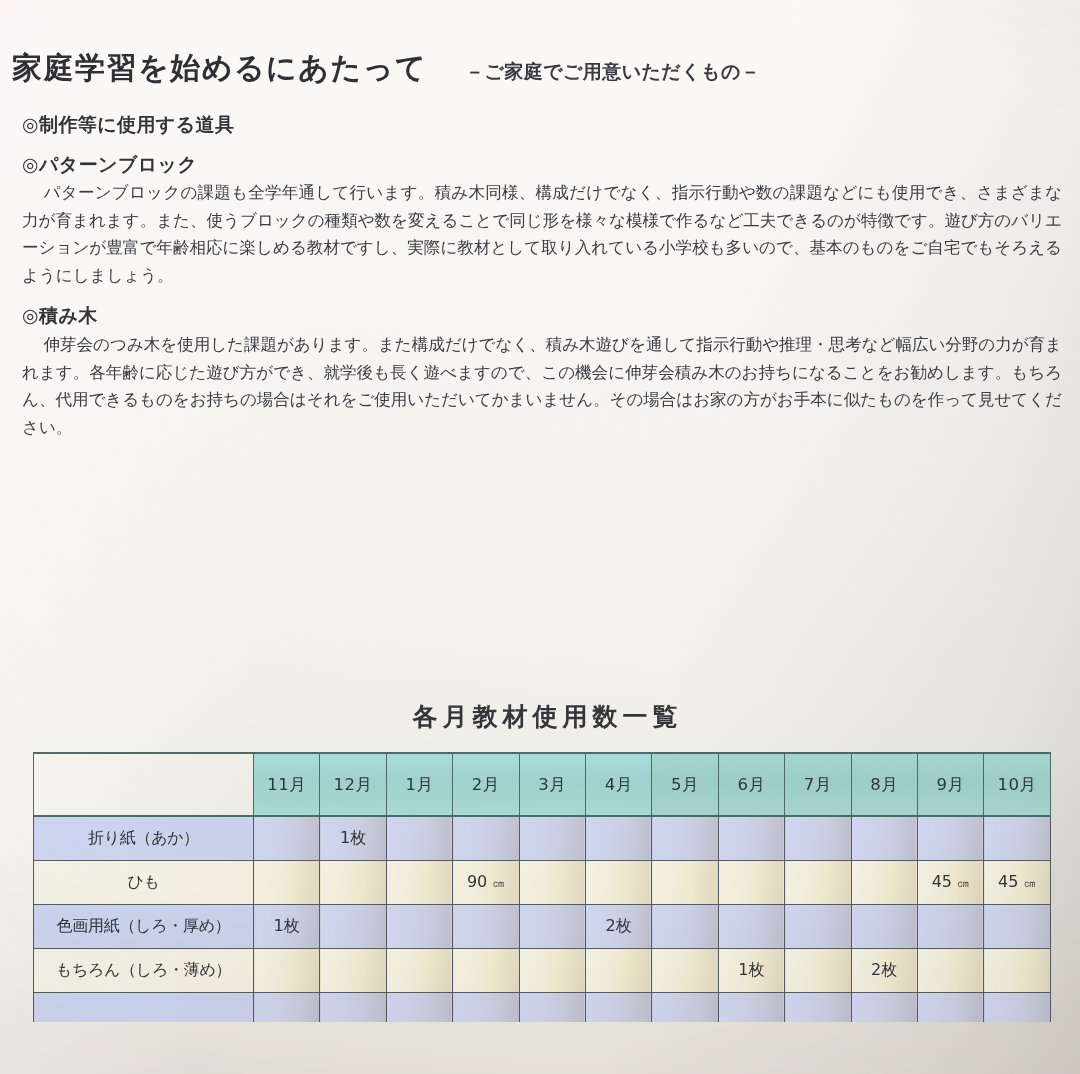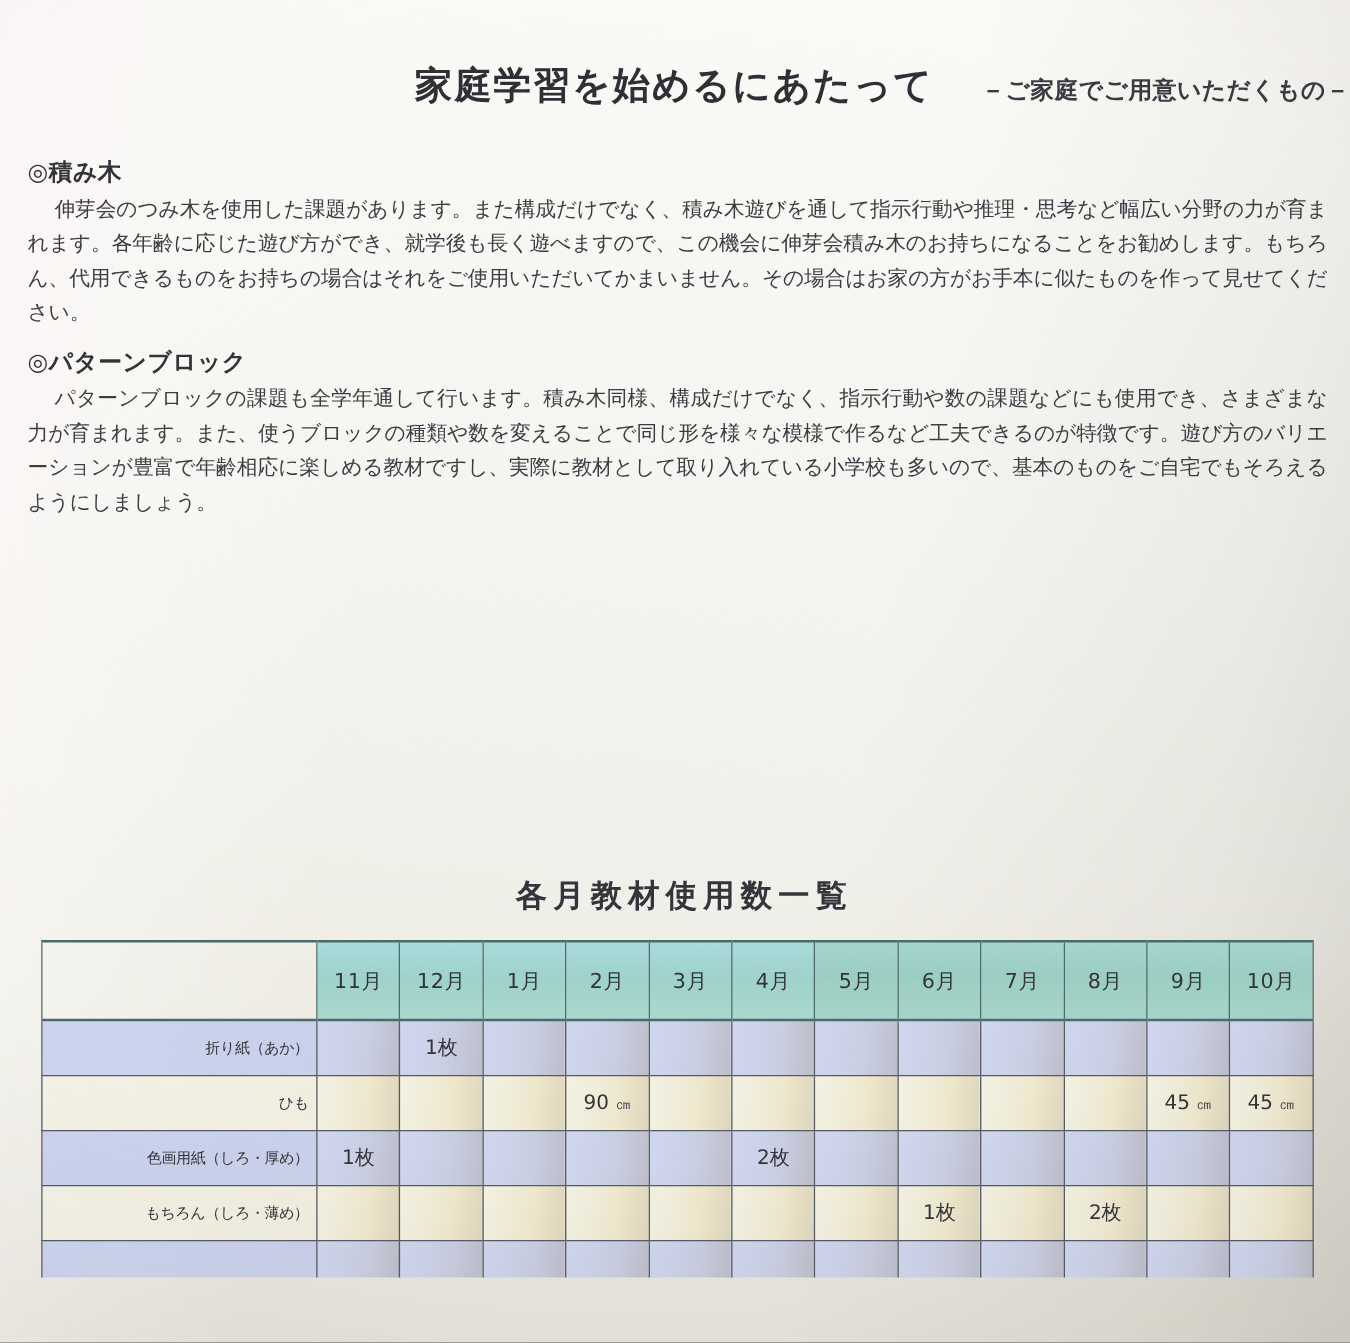--- a/index.html
+++ b/index.html
@@ -45,21 +45,21 @@
     mix-blend-mode: multiply;
     opacity: .85;
   }
 
   
   .title-row {
     position: absolute;
     top: 48px;
     left: 0;
     right: 0;
-    text-align: right;
+    text-align: left;
     white-space: nowrap;
     padding-left: 12px;
   }
   .doc-title {
     font-size: 30px;
     font-weight: 700;
     letter-spacing: 1.5px;
     color: #2f3036;
     display: inline-block;
     vertical-align: middle;
@@ -152,23 +152,23 @@
     background: transparent;
   }
   th.month {
     background: linear-gradient(180deg, #a8dbdb 0%, #9fd2cb 45%, #a9d8ce 100%);
   }
   th.month.m-late {
     background: linear-gradient(180deg, #a4d6cd 0%, #9ccdc3 45%, #a6d4c9 100%);
   }
   
   td.rowlabel {
-    text-align: right;
+    text-align: center;
     padding-left: 14px;
-    font-size: 12px;
+    font-size: 16px;
     letter-spacing: -0.3px;
     white-space: nowrap;
     border-left-width: 2px;
     border-left-color: #4a5570;
   }
   
   tr.alt-a td { background: linear-gradient(95deg,#cfd6ef 0%, #ccd2e8 36%, #c9cde0 62%, #bdbecb 100%); }
   tr.alt-b td { background: linear-gradient(95deg,#f3f1e2 0%, #f0ecd9 36%, #eee7cc 62%, #ded6bd 100%); }
   tr.alt-a td.rowlabel { background: linear-gradient(95deg,#ccd4ef 0%, #c9d0e9 100%); }
   tr.alt-b td.rowlabel { background: linear-gradient(95deg,#f3f2e6 0%, #f1eee0 100%); }
@@ -188,30 +188,31 @@
 <div id="page">
 
   <div class="title-row">
     <span class="doc-title">家庭学習を始めるにあたって</span><span class="doc-subtitle">－ご家庭でご用意いただくもの－</span>
   </div>
 
   <div class="sections">
 
 
     <div class="section">
+      <h2 class="section-heading">◎制作等に使用する道具</h2>
+    </div>
+
+    <div class="section">
+      <h2 class="section-heading">◎パターンブロック</h2>
+      <p class="section-body">パターンブロックの課題も全学年通して行います。積み木同様、構成だけでなく、指示行動や数の課題などにも使用でき、さまざまな力が育まれます。また、使うブロックの種類や数を変えることで同じ形を様々な模様で作るなど工夫できるのが特徴です。遊び方のバリエーションが豊富で年齢相応に楽しめる教材ですし、実際に教材として取り入れている小学校も多いので、基本のものをご自宅でもそろえるようにしましょう。</p>
     </div>
 
     <div class="section">
       <h2 class="section-heading">◎積み木</h2>
       <p class="section-body">伸芽会のつみ木を使用した課題があります。また構成だけでなく、積み木遊びを通して指示行動や推理・思考など幅広い分野の力が育まれます。各年齢に応じた遊び方ができ、就学後も長く遊べますので、この機会に伸芽会積み木のお持ちになることをお勧めします。もちろん、代用できるものをお持ちの場合はそれをご使用いただいてかまいません。その場合はお家の方がお手本に似たものを作って見せてください。</p>
-    </div>
-
-    <div class="section">
-      <h2 class="section-heading">◎パターンブロック</h2>
-      <p class="section-body">パターンブロックの課題も全学年通して行います。積み木同様、構成だけでなく、指示行動や数の課題などにも使用でき、さまざまな力が育まれます。また、使うブロックの種類や数を変えることで同じ形を様々な模様で作るなど工夫できるのが特徴です。遊び方のバリエーションが豊富で年齢相応に楽しめる教材ですし、実際に教材として取り入れている小学校も多いので、基本のものをご自宅でもそろえるようにしましょう。</p>
     </div>
 
   </div>
 
   <div class="table-title">各月教材使用数一覧</div>
 
   <div class="table-wrap">
     <table class="usage">
       <colgroup>
         <col style="width:220px">

